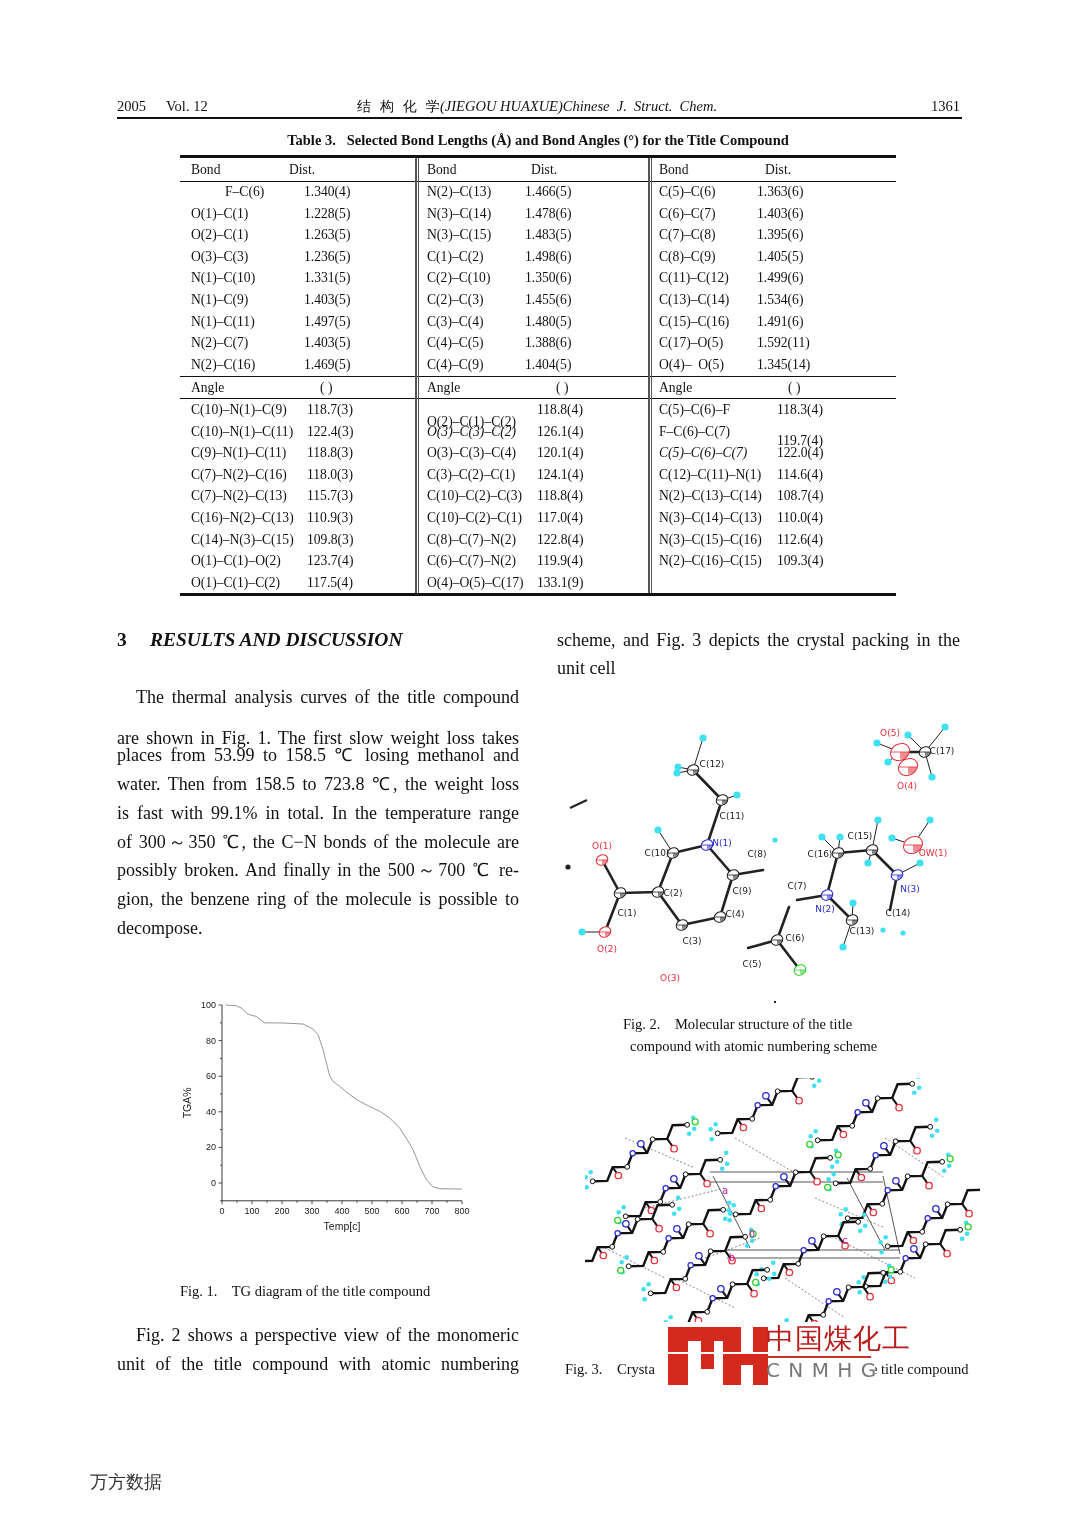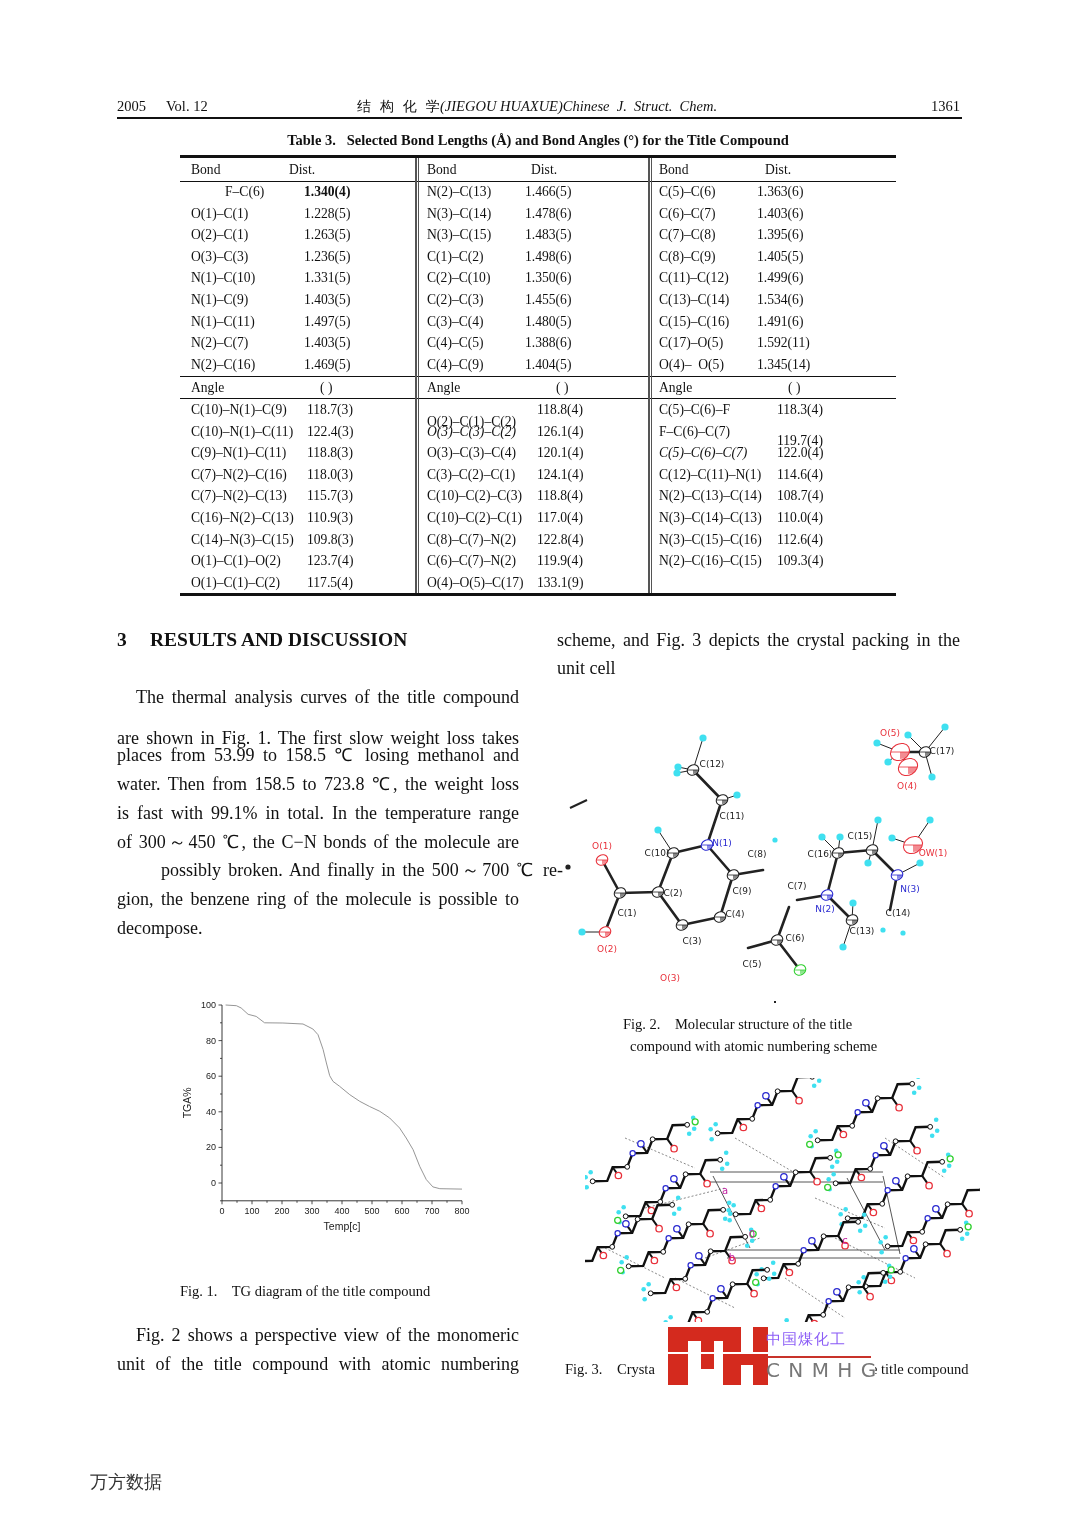--- a/index.html
+++ b/index.html
@@ -14,21 +14,21 @@
   #table3 .vl { position:absolute; top:3px; height:435px; width:1px; border-left:2px solid #555; border-right:1px solid #555; }
   #table3 .cell { position:absolute; line-height:16px; white-space:pre; }
   .sec { position:absolute; top:628px; font-weight:bold; font-size:19.5px; line-height:24px; white-space:pre; }
   .pl { position:absolute; font-size:18px; line-height:29px; height:29px; overflow:visible; white-space:nowrap; }
   .pj { text-align:justify; text-align-last:justify; white-space:normal; }
   .cap { position:absolute; font-weight:normal; font-size:14.5px; line-height:18px; white-space:pre; }
   #fig1 { position:absolute; left:170px; top:990px; width:310px; height:250px; }
   #fig2 { position:absolute; left:560px; top:715px; width:420px; height:285px; }
   #fig3 { position:absolute; left:585px; top:1078px; width:395px; height:270px; }
   .wm-box { position:absolute; left:660px; top:1322px; width:215px; height:66px; background:#fff; }
-  .wm-cn { position:absolute; left:766px; top:1326px; font-family:"DejaVu Sans", sans-serif; font-size:15px; line-height:26px; color:#8b5cf6; letter-spacing:1px; white-space:pre; }
+  .wm-cn { position:absolute; left:766px; top:1326px; font-family:"DejaVu Sans", sans-serif; font-size:28px; line-height:26px; color:#b91c1c; letter-spacing:1px; white-space:pre; }
   .wm-line { position:absolute; left:765px; top:1356px; width:106px; height:2px; background:#c8322a; }
   .wm-en { position:absolute; left:766px; top:1358px; font-family:"DejaVu Sans", sans-serif; font-size:20px; line-height:24px; color:#777; white-space:pre; letter-spacing:1px; }
   .footer { position:absolute; left:90px; top:1470px; font-family:"DejaVu Sans", sans-serif; font-size:18px; line-height:24px; color:#333; }
 </style>
 </head>
 <body>
 
 <div class="abs hdr" style="left:117px;">2005</div>
 <div class="abs hdr" style="left:166px;">Vol. 12</div>
 <div class="abs hdr" style="left:357px;font-family:'DejaVu Sans',sans-serif;font-size:14px;">结  构  化  学</div>
@@ -43,21 +43,21 @@
     <div class="hl" style="top: 221px; height: 1px;"></div>
     <div class="hl" style="top: 243px; height: 1px;"></div>
     <div class="hl" style="top: 438px; height: 3px;"></div>
     <div class="vl" style="left: 235px;"></div>
     <div class="vl" style="left: 468px;"></div>
     <div class="cell" style="left: 11px; top: 7px;">Bond</div>
     <div class="cell" style="left: 109px; top: 7px;">Dist.</div>
     <div class="cell" style="left: 11px; top: 225px;">Angle</div>
     <div class="cell" style="left: 140px; top: 225px;">( )</div>
     <div class="cell" style="left: 11px; top: 29px; margin-left: 34px;">F–C(6)</div>
-    <div class="cell" style="left: 124px; top: 29px; font-weight: bold;">1.340(4)</div>
+    <div class="cell" style="left: 124px; top: 29px;">1.340(4)</div>
     <div class="cell" style="left: 11px; top: 50.6px;">O(1)–C(1)</div>
     <div class="cell" style="left: 124px; top: 50.6px;">1.228(5)</div>
     <div class="cell" style="left: 11px; top: 72.2px;">O(2)–C(1)</div>
     <div class="cell" style="left: 124px; top: 72.2px;">1.263(5)</div>
     <div class="cell" style="left: 11px; top: 93.8px;">O(3)–C(3)</div>
     <div class="cell" style="left: 124px; top: 93.8px;">1.236(5)</div>
     <div class="cell" style="left: 11px; top: 115.4px;">N(1)–C(10)</div>
     <div class="cell" style="left: 124px; top: 115.4px;">1.331(5)</div>
     <div class="cell" style="left: 11px; top: 137px;">N(1)–C(9)</div>
     <div class="cell" style="left: 124px; top: 137px;">1.403(5)</div>
@@ -159,30 +159,30 @@
     <div class="cell" style="left: 597px; top: 333.4px;">108.7(4)</div>
     <div class="cell" style="left: 479px; top: 355px;">N(3)–C(14)–C(13)</div>
     <div class="cell" style="left: 597px; top: 355px;">110.0(4)</div>
     <div class="cell" style="left: 479px; top: 376.6px;">N(3)–C(15)–C(16)</div>
     <div class="cell" style="left: 597px; top: 376.6px;">112.6(4)</div>
     <div class="cell" style="left: 479px; top: 398.2px;">N(2)–C(16)–C(15)</div>
     <div class="cell" style="left: 597px; top: 398.2px;">109.3(4)</div>
   </div>
 
 <div class="sec" style="left:117px;">3</div>
-<div class="sec" style="left:150px;">RESULTS AND DISCUSSION</div>
+<div class="sec" style="left:150px;font-style:italic;">RESULTS AND DISCUSSION</div>
 
 <div>
   <div class="pl pj" style="left:136px;width:383px;top:683px;">The thermal analysis curves of the title compound</div>
   <div class="pl pj" style="left:117px;width:402px;top:724px;">are shown in Fig. 1. The first slow weight loss takes</div>
   <div class="pl pj" style="left:117px;width:402px;top:741px;">places from 53.99 to 158.5 ℃ losing methanol and</div>
   <div class="pl pj" style="left:117px;width:402px;top:770px;">water. Then from 158.5 to 723.8 ℃, the weight loss</div>
   <div class="pl pj" style="left:117px;width:402px;top:799px;">is fast with 99.1% in total. In the temperature range</div>
-  <div class="pl pj" style="left:117px;width:402px;top:828px;">of 300～450 ℃, the C−N bonds of the molecule are</div>
-  <div class="pl pj" style="left:117px;width:402px;top:856px;margin-left:44px;">possibly broken. And finally in the 500～700 ℃ re-</div>
+  <div class="pl pj" style="left:117px;width:402px;top:828px;">of 300～350 ℃, the C−N bonds of the molecule are</div>
+  <div class="pl pj" style="left:117px;width:402px;top:856px;">possibly broken. And finally in the 500～700 ℃ re-</div>
   <div class="pl pj" style="left:117px;width:402px;top:885px;">gion, the benzene ring of the molecule is possible to</div>
   <div class="pl" style="left:117px;top:914px;">decompose.</div>
 </div>
 
 <div id="fig1"><svg width="310" height="250">
       <line x1="52" y1="15" x2="52" y2="210.8" stroke="#222" stroke-width="0.9"></line>
       <line x1="52" y1="210.8" x2="292" y2="210.8" stroke="#222" stroke-width="0.9"></line>
       <line x1="50" y1="210.8" x2="52" y2="210.8" stroke="#222" stroke-width="0.8"></line>
       <line x1="48.5" y1="193" x2="52" y2="193" stroke="#222" stroke-width="0.8"></line>
       <line x1="50" y1="175.2" x2="52" y2="175.2" stroke="#222" stroke-width="0.8"></line>

